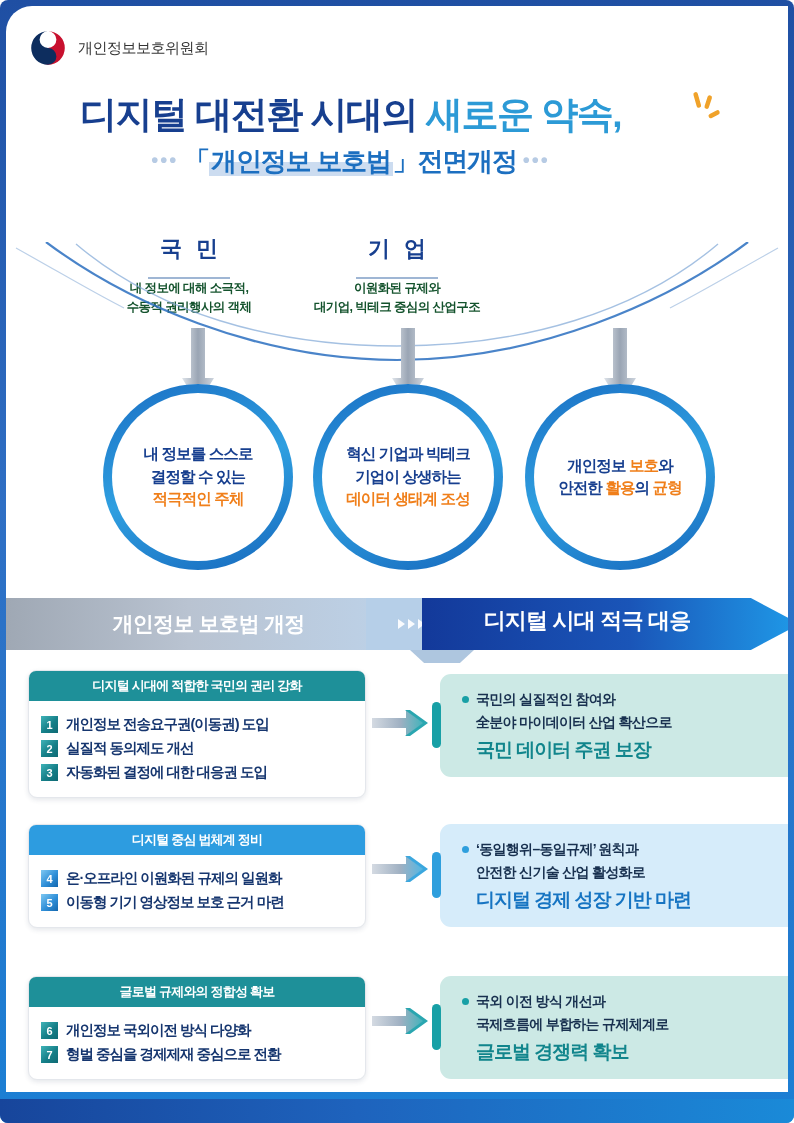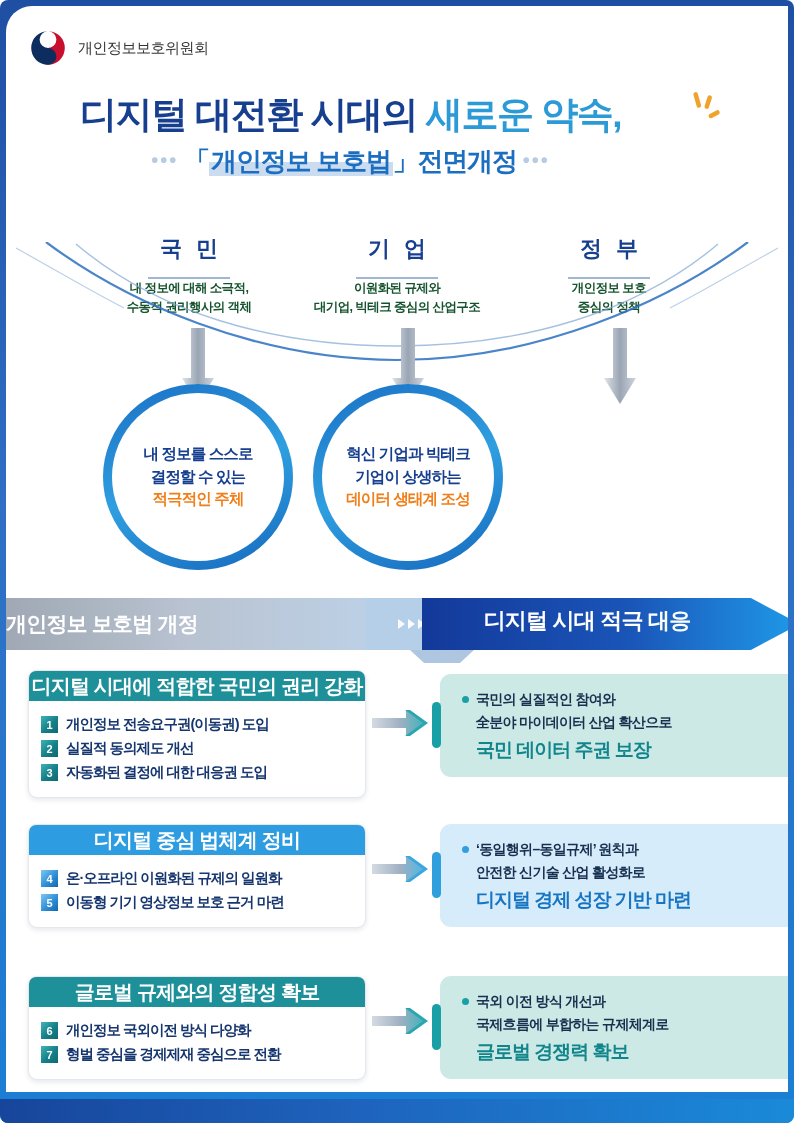--- a/index.html
+++ b/index.html
@@ -66,21 +66,21 @@
   .circ::after{content:"";position:absolute;inset:9px;border-radius:50%;background:#ffffff;}
   .circ-txt{position:relative;z-index:2;text-align:center;font-size:15.5px;font-weight:bold;
             color:#173f8f;line-height:1.45;letter-spacing:-0.9px;}
   .circ-txt .orange{color:#f07f1a;}
   .c-1{left:97px;} .c-2{left:307px;} .c-3{left:519px;}
 
   
   .banner-row{position:absolute;left:0;top:592px;width:794px;height:52px;}
   .banner-left{position:absolute;left:0;top:0;width:405px;height:52px;
         background:linear-gradient(90deg,#9fa8b4 0%,#b9c3d1 45%,#bdd3ea 100%);
-        display:flex;align-items:center;justify-content:flex-start;}
+        display:flex;align-items:center;justify-content:center;}
   .banner-left span{font-size:21px;font-weight:bold;color:#ffffff;letter-spacing:-0.8px;}
   .banner-mid{position:absolute;left:360px;top:0;width:90px;height:52px;
         background:#b6cfe8;display:flex;align-items:center;justify-content:center;gap:3px;}
   .tri{width:0;height:0;border-left:7px solid #ffffff;border-top:5px solid transparent;border-bottom:5px solid transparent;opacity:.92;}
   .banner-right{position:absolute;left:416px;top:0;width:378px;height:52px;}
   .banner-right .bg{position:absolute;inset:0;
         background:linear-gradient(90deg,#13399a 0%,#1a55b8 55%,#1f9ae8 100%);
         clip-path:polygon(0 0, 87% 0, 100% 50%, 87% 100%, 0 100%);}
   .banner-right span{position:absolute;left:0;top:0;width:330px;height:46px;
         display:flex;align-items:center;justify-content:center;
@@ -88,21 +88,21 @@
   .mid-tab{position:absolute;left:404px;top:644px;width:64px;height:13px;
         background:#aec6df;clip-path:polygon(0 0,100% 0,78% 100%,22% 100%);}
 
   
   .block{position:absolute;left:0;width:794px;}
   .b-1{top:664px;} .b-2{top:818px;} .b-3{top:970px;}
 
   .card{position:absolute;left:22px;width:336px;background:#ffffff;
         border:1px solid #e4e7ec;border-radius:9px;box-shadow:0 2px 5px rgba(40,60,90,.12);}
   .card-head{height:30px;border-radius:7px 7px 0 0;display:flex;align-items:center;justify-content:center;
-        font-size:20px;font-weight:bold;color:#ffffff;letter-spacing:-0.8px;}
+        font-size:13px;font-weight:bold;color:#ffffff;letter-spacing:-0.8px;}
   .head-teal{background:#1e9099;}
   .head-blue{background:#2d9ce0;}
   .card-body{padding:9px 10px 10px 12px;}
   .item{display:flex;align-items:center;gap:8px;margin:5px 0;}
   .badge{width:17px;height:17px;flex:0 0 auto;display:flex;align-items:center;justify-content:center;
         font-size:11px;font-weight:bold;color:#ffffff;}
   .badge-teal{background:linear-gradient(135deg,#3fb3b8 0%,#157f88 55%,#0f6a74 100%);}
   .badge-blue{background:linear-gradient(135deg,#7ec8f2 0%,#2f8fd8 55%,#1467ae 100%);}
   .item-txt{font-size:14.5px;font-weight:bold;color:#16366f;letter-spacing:-1px;white-space:nowrap;}
 
@@ -164,27 +164,20 @@
           <div>수동적 권리행사의 객체</div>
         </div>
       </div>
       <div class="col col-2">
         <div class="col-title">기 업</div>
         <div class="col-desc">
           <div>이원화된 규제와</div>
           <div>대기업, 빅테크 중심의 산업구조</div>
         </div>
       </div>
-      <div class="col col-3">
-        <div class="col-title">정 부</div>
-        <div class="col-desc">
-          <div>개인정보 보호</div>
-          <div>중심의 정책</div>
-        </div>
-      </div>
     </div>
 
     <svg class="swoosh" viewBox="0 0 782 160">
       <path d="M40 0 C120 60 250 118 391 118 C532 118 662 60 742 0" fill="none" stroke="#2a6fc0" stroke-width="2.2" opacity=".85"></path>
       <path d="M70 2 C150 70 265 104 391 104 C517 104 632 70 712 2" fill="none" stroke="#7fa6d6" stroke-width="1.4" opacity=".7"></path>
       <path d="M10 6 C60 34 90 52 118 66" fill="none" stroke="#bcd0e8" stroke-width="1.2"></path>
       <path d="M772 6 C722 34 692 52 664 66" fill="none" stroke="#bcd0e8" stroke-width="1.2"></path>
     </svg>
 
     <svg class="dnarrow dn-1" viewBox="0 0 34 78">
@@ -210,20 +203,26 @@
           <div>내 정보를 스스로</div>
           <div>결정할 수 있는</div>
           <div class="orange">적극적인 주체</div>
         </div>
       </div>
       <div class="circ c-2">
         <div class="circ-txt">
           <div>혁신 기업과 빅테크</div>
           <div>기업이 상생하는</div>
           <div class="orange">데이터 생태계 조성</div>
+        </div>
+      </div>
+      <div class="circ c-3">
+        <div class="circ-txt">
+          <div><span>개인정보 </span><span class="orange">보호</span><span>와</span></div>
+          <div><span>안전한 </span><span class="orange">활용</span><span>의 </span><span class="orange">균형</span></div>
         </div>
       </div>
     </div>
 
     <div class="banner-row">
       <div class="banner-left">
         <span>개인정보 보호법 개정</span>
       </div>
       <div class="banner-mid">
         <span class="tri"></span>

